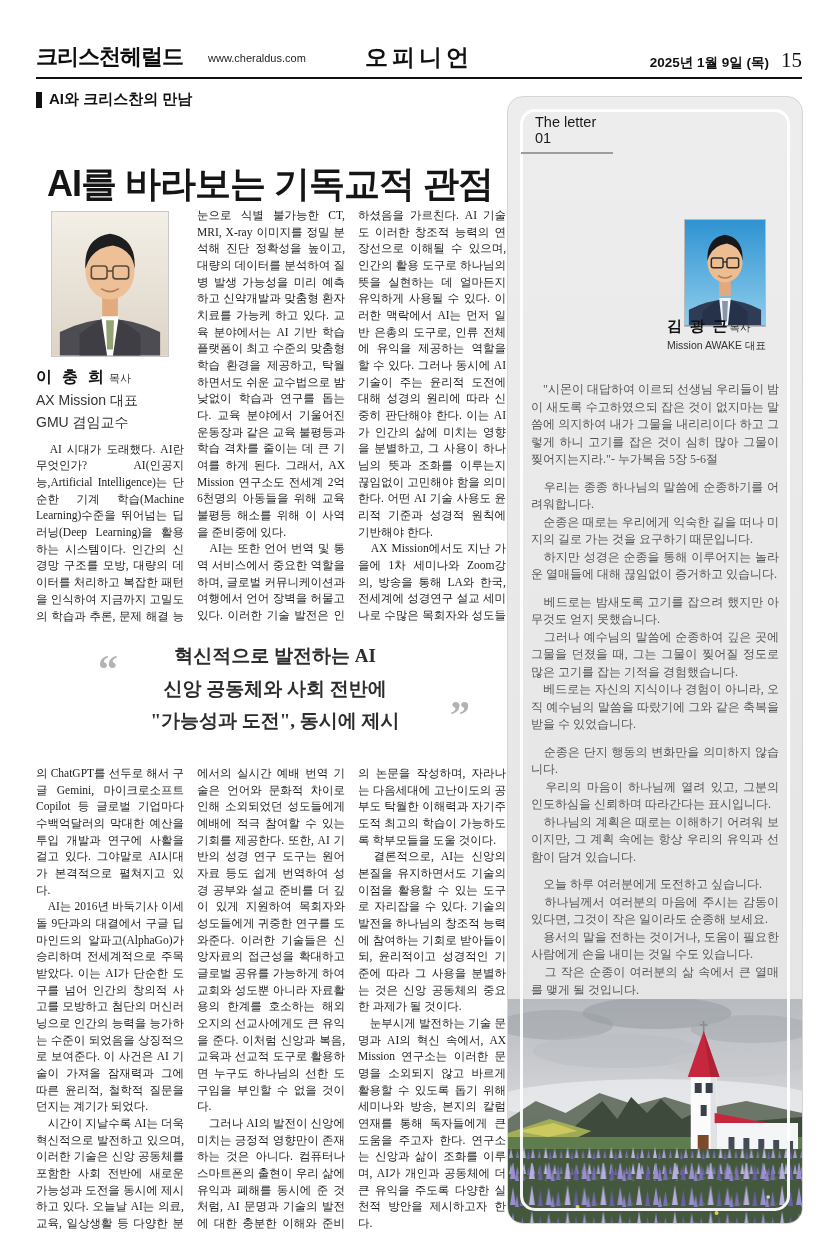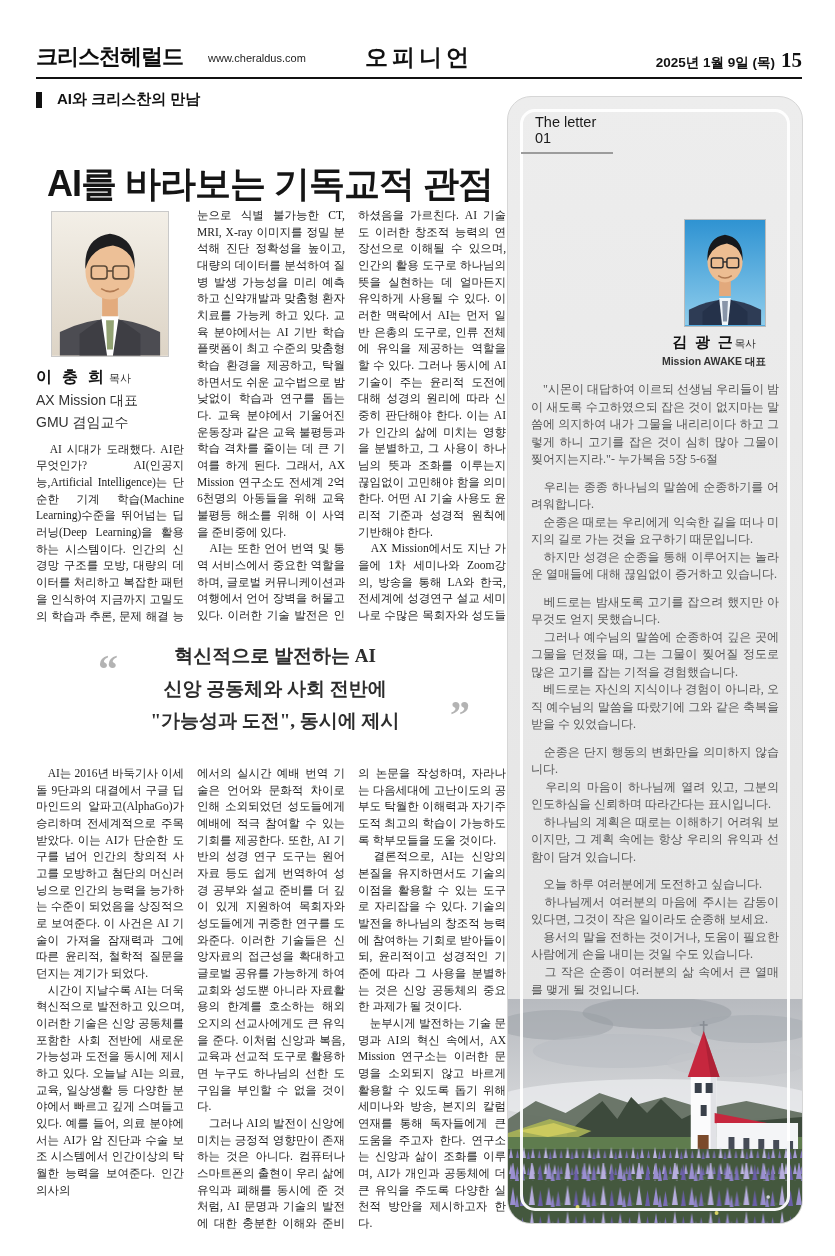--- a/index.html
+++ b/index.html
@@ -12,25 +12,25 @@
   
   .header { position:absolute; left:36px; right:33px; top:40px; height:34px; }
   .masthead { position:absolute; left:0; top:2px; font-family:"Liberation Sans",sans-serif;
     font-weight:900; font-size:22px; letter-spacing:-1px; color:#0d0d0d; }
   .website { position:absolute; left:172px; top:12px; font-family:"Liberation Sans",sans-serif;
     font-size:11px; color:#222; }
   .section-name { position:absolute; left:50%; transform:translateX(-50%); top:2px;
     font-weight:700; font-size:23px; letter-spacing:4px; color:#111; }
   .dateline { position:absolute; right:0; top:8px; font-family:"Liberation Sans",sans-serif;
     font-size:13.5px; font-weight:700; color:#111; }
-  .pagenum { font-family:"Liberation Serif",serif; font-weight:700; font-size:21px; margin-left:6px; }
+  .pagenum { font-family:"Liberation Serif",serif; font-weight:400; font-size:21px; margin-left:12px; }
   .header-rule { position:absolute; left:36px; right:33px; top:77px; height:2px; background:#111; }
   
   .kicker { position:absolute; left:36px; top:90px; font-family:"Liberation Sans",sans-serif;
-    font-weight:700; font-size:15px; color:#111; display:flex; align-items:center;gap:8px; }
+    font-weight:700; font-size:15px; color:#111; display:flex; align-items:center; }
   .kicker-bar { display:inline-block; width:6px; height:16px; background:#111; margin-right:7px; }
   
   .headline { position:absolute; left:36px; width:468px; top:128px; text-align:center;
     font-family:"Liberation Sans",sans-serif; font-weight:900; font-size:36px;
     letter-spacing:-1px; color:#151515;margin-top:32px; }
   
   .cols { position:absolute; display:flex; gap:13px; }
   .cols-top { left:36px; top:207px; width:470px; height:420px; }
   .cols-bottom { left:36px; top:765px; width:470px; height:468px; }
   .col { width:148px; overflow:hidden; font-size:11.5px; line-height:1.45; color:#1c1c1c; }
@@ -45,35 +45,35 @@
   
   .pullquote { position:absolute; left:70px; top:640px; width:410px; text-align:center;
     font-size:19px; line-height:1.72; color:#2d2d2d; font-weight:600; }
   .quote-mark { position:absolute; font-size:40px; color:#b3b3b3; font-family:"Liberation Serif",serif; }
   .quote-open { left:28px; top:-4px; }
   .quote-close { right:10px; bottom:-12px; }
   
   .letter {
     position:absolute; left:507px; top:96px; width:296px; height:1128px;
     background:linear-gradient(#ededed,#e3e3e3); border:1px solid #d6d6d6;
-    border-radius:24px; overflow:hidden;
+    border-radius:16px; overflow:hidden;
   }
   .letter-frame { position:absolute; left:12px; right:12px; top:12px; bottom:12px;
     border:3px solid rgba(255,255,255,0.95); border-radius:15px; pointer-events:none; z-index:5; }
   .letter-tag { position:absolute; left:13px; top:17px; width:92px; padding:0 0 6px 14px;
     font-family:"Liberation Sans",sans-serif; font-size:14.5px; color:#1a1a1a;
     border-bottom:2px solid #9c9c9c; z-index:6; }
   .letter-title { position:absolute; left:0; right:0; top:62px; text-align:center;
     font-size:28px; letter-spacing:2px; color:#161616; font-weight:400; }
   .letter-photo { position:absolute; right:36px; top:122px; width:82px; height:108px;
     border:1px solid #bbb; overflow:hidden; background:#55aadd; }
-  .letter-author { position:absolute; right:36px; top:236px; text-align:center; }
+  .letter-author { position:absolute; right:36px; top:220px; text-align:left; }
   .letter-author .name { font-size:15px; font-weight:700; letter-spacing:2px; color:#111; }
   .letter-author .name .suffix { font-size:10.5px; font-weight:400; letter-spacing:0; color:#333; }
-  .letter-author .affil { font-family:"Liberation Sans",sans-serif; font-size:10.5px; color:#333; margin-top:3px;font-weight:bold; }
+  .letter-author .affil { font-family:"Liberation Sans",sans-serif; font-size:10.5px; color:#333; margin-top:3px; }
   .letter-body { position:absolute; left:23px; right:23px; top:284px; height:614px; overflow:hidden;
     font-size:12px; line-height:1.46; color:#555; }
   .letter-body p { text-align:justify; margin:0; }
   .letter-body p.spacer { height:10px; }
   .church-image { position:absolute; left:0; right:0; bottom:0; height:224px; z-index:1; }
   .church-image svg { display:block; width:100%; height:100%; }
 </style>
 </head>
 <body>
 
@@ -145,20 +145,21 @@
   <div class="pullquote">
     <span class="quote-mark quote-open">“</span>
     <div>혁신적으로 발전하는 AI</div>
     <div>신앙 공동체와 사회 전반에</div>
     <div>"가능성과 도전", 동시에 제시</div>
     <span class="quote-mark quote-close">”</span>
   </div>
 
   <div class="cols cols-bottom">
     <div class="col">
+        <p>의 ChatGPT를 선두로 해서 구글 Gemini, 마이크로소프트 Copilot 등 글로벌 기업마다 수백억달러의 막대한 예산을 투입 개발과 연구에 사활을 걸고 있다. 그야말로 AI시대가 본격적으로 펼쳐지고 있다.</p>
         <p>　AI는 2016년 바둑기사 이세돌 9단과의 대결에서 구글 딥마인드의 알파고(AlphaGo)가 승리하며 전세계적으로 주목받았다. 이는 AI가 단순한 도구를 넘어 인간의 창의적 사고를 모방하고 첨단의 머신러닝으로 인간의 능력을 능가하는 수준이 되었음을 상징적으로 보여준다. 이 사건은 AI 기술이 가져올 잠재력과 그에 따른 윤리적, 철학적 질문을 던지는 계기가 되었다.</p>
         <p>　시간이 지날수록 AI는 더욱 혁신적으로 발전하고 있으며, 이러한 기술은 신앙 공동체를 포함한 사회 전반에 새로운 가능성과 도전을 동시에 제시하고 있다. 오늘날 AI는 의료, 교육, 일상생활 등 다양한 분야에서 빠르고 깊게 스며들고 있다. 예를 들어, 의료 분야에서는 AI가 암 진단과 수술 보조 시스템에서 인간이상의 탁월한 능력을 보여준다. 인간 의사의</p>
       </div>
     <div class="col">
         <p>에서의 실시간 예배 번역 기술은 언어와 문화적 차이로 인해 소외되었던 성도들에게 예배에 적극 참여할 수 있는 기회를 제공한다. 또한, AI 기반의 성경 연구 도구는 원어자료 등도 쉽게 번역하여 성경 공부와 설교 준비를 더 깊이 있게 지원하여 목회자와 성도들에게 귀중한 연구를 도와준다. 이러한 기술들은 신앙자료의 접근성을 확대하고 글로벌 공유를 가능하게 하여 교회와 성도뿐 아니라 자료활용의 한계를 호소하는 해외 오지의 선교사에게도 큰 유익을 준다. 이처럼 신앙과 복음, 교육과 선교적 도구로 활용하면 누구도 하나님의 선한 도구임을 부인할 수 없을 것이다.</p>
         <p>　그러나 AI의 발전이 신앙에 미치는 긍정적 영향만이 존재하는 것은 아니다. 컴퓨터나 스마트폰의 출현이 우리 삶에 유익과 폐해를 동시에 준 것처럼, AI 문명과 기술의 발전에 대한 충분한 이해와 준비가 없으면 오히려 무익할 수 밖에 없을 것이다. 따라서 기독교적 관점에서 AI를 바라보는 것은 무엇보다 중요하다. 성경은 하나님이 모든 창조의 주체이시며, 인간에게 창조적 능력을 부여</p>
       </div>
     <div class="col">
         <p>의 논문을 작성하며, 자라나는 다음세대에 고난이도의 공부도 탁월한 이해력과 자기주도적 최고의 학습이 가능하도록 학부모들을 도울 것이다.</p>
         <p>　결론적으로, AI는 신앙의 본질을 유지하면서도 기술의 이점을 활용할 수 있는 도구로 자리잡을 수 있다. 기술의 발전을 하나님의 창조적 능력에 참여하는 기회로 받아들이되, 윤리적이고 성경적인 기준에 따라 그 사용을 분별하는 것은 신앙 공동체의 중요한 과제가 될 것이다.</p>

